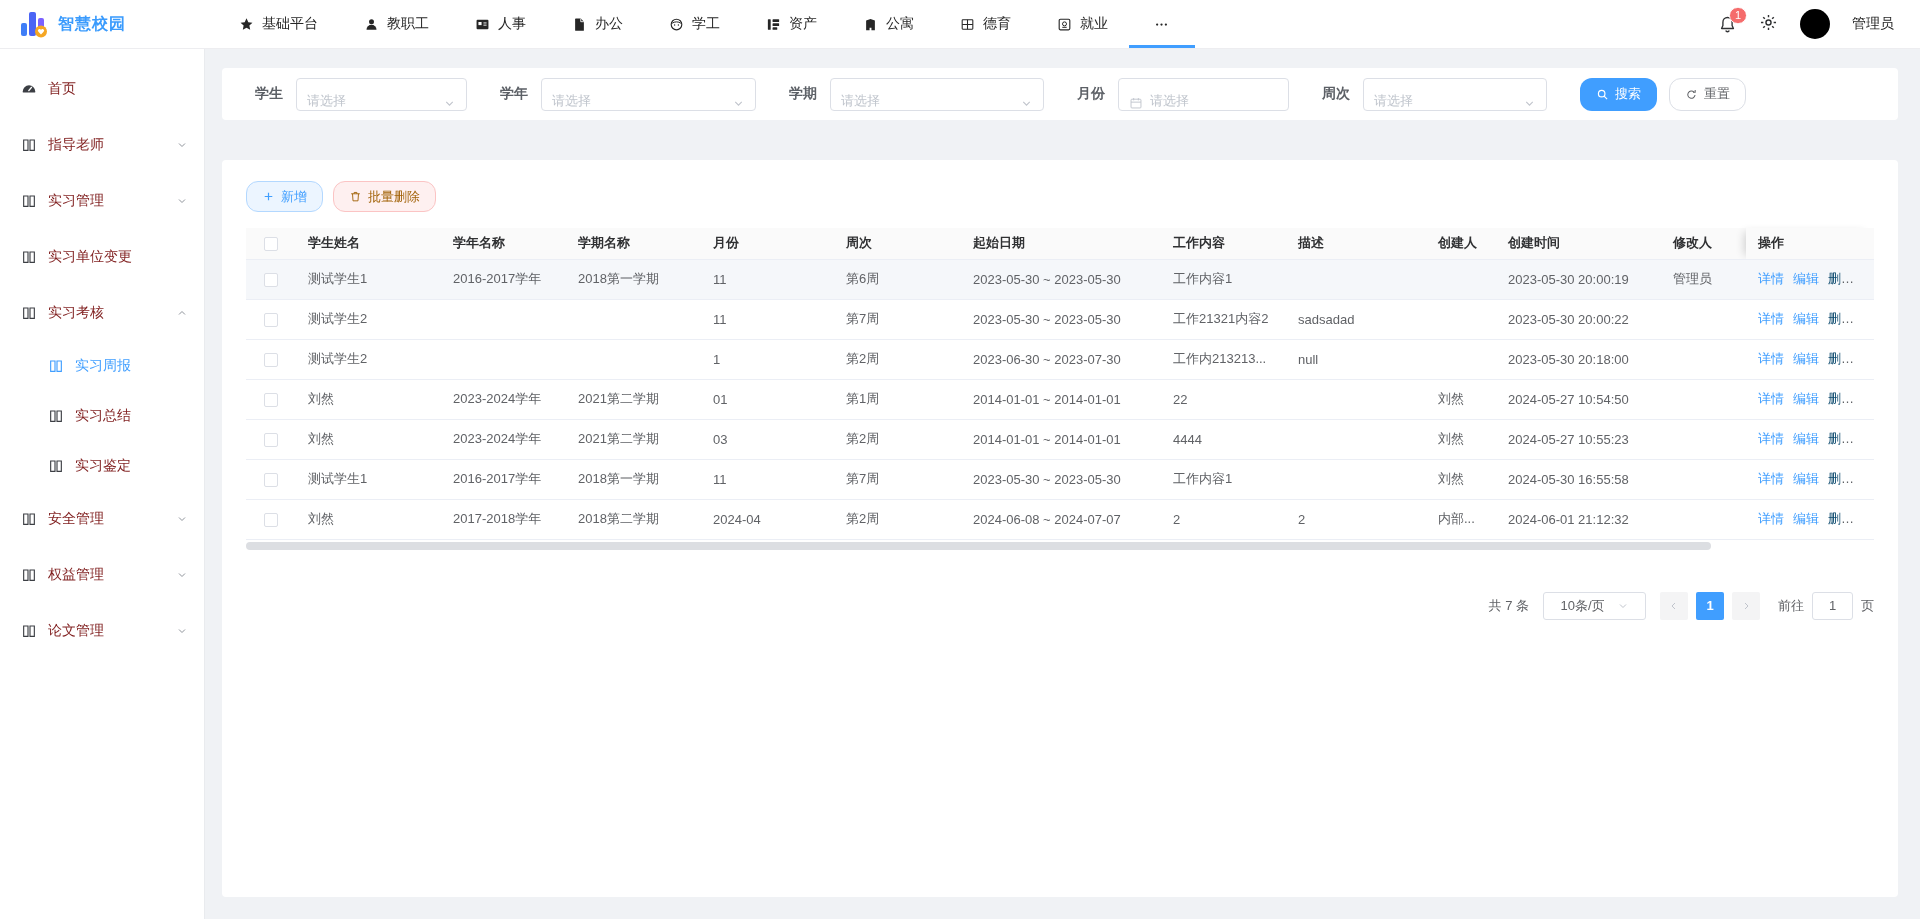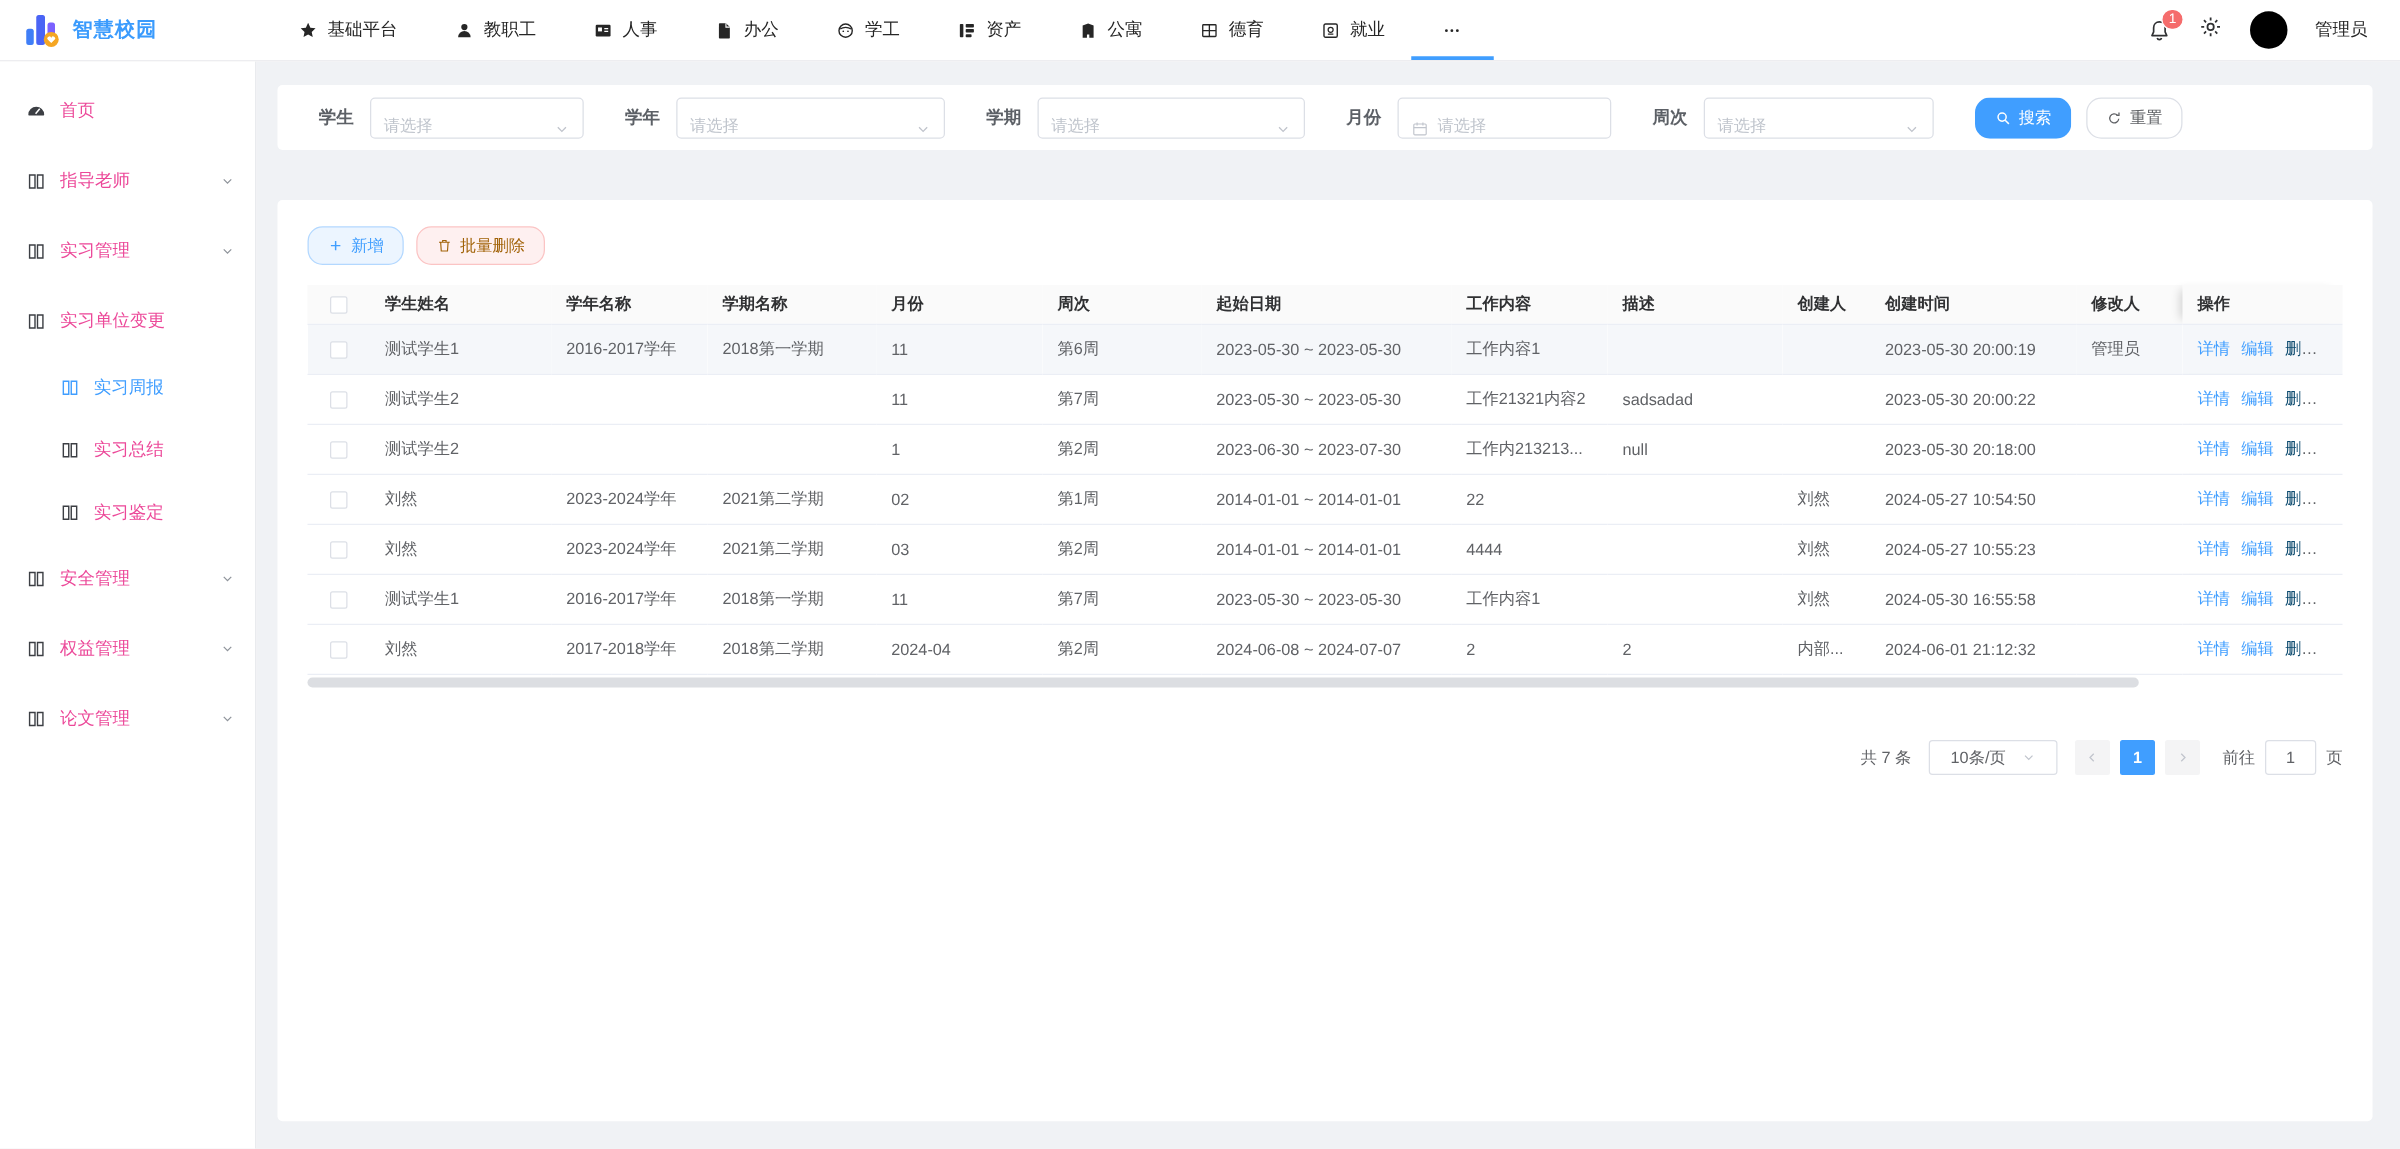--- a/index.html
+++ b/index.html
@@ -23,21 +23,21 @@
   .badge { position:absolute; top:-8px; left:11px; background:#f56c6c; color:#fff;
     font-size:11px; line-height:1; padding:2px 5px; border-radius:9px; border:1px solid #fff; }
   .gear .ic { width:19px; height:19px; color:#303133; }
   .avatar { width:30px; height:30px; border-radius:50%; background:#000; }
   .username { font-size:14px; color:#262626; }
 
   
   .app { display:flex; height:870px; }
   .sidebar { width:205px; background:#fff; border-right:1px solid #e9ebee; padding-top:12px; overflow:hidden; }
   .side-item { display:flex; align-items:center; height:56px; padding:0 16px 0 21px;
-    font-size:14px; color:#ec4899; cursor:pointer; }
+    font-size:14px; color:#7f1d1d; cursor:pointer; }
   .side-item .ic { width:16px; height:16px; margin-right:11px; color:#3c3f44; flex:0 0 auto; }
   .side-item .side-label { flex:1; white-space:nowrap; }
   .side-item .chev { width:12px; height:12px; color:#8f949b; }
   .side-item.sub { height:50px; padding-left:48px; }
   .side-item.active { color:#409eff; }
   .side-item.active .ic { color:#409eff; }
 
   .main { flex:1; padding:19px 22px 0 17px; }
 
   
@@ -331,20 +331,29 @@
   </div>
 
   <div class="side-item">
     <svg class="ic">
           <use href="#sym-book"></use>
         </svg>
     <span class="side-label">实习单位变更</span>
 
   </div>
 
+  <div class="side-item">
+    <svg class="ic">
+          <use href="#sym-book"></use>
+        </svg>
+    <span class="side-label">实习考核</span>
+    <svg class="chev">
+          <use href="#sym-chevron-up"></use>
+        </svg>
+  </div>
 
   <div class="side-item sub active">
     <svg class="ic">
           <use href="#sym-book"></use>
         </svg>
     <span class="side-label">实习周报</span>
 
   </div>
 
   <div class="side-item sub">
@@ -560,21 +569,21 @@
               <td></td>
               <td>2023-05-30 20:18:00</td>
               <td></td>
               <td class="fixed-col"><a class="action-link link-blue">详情</a><a class="action-link link-blue">编辑</a><a class="action-link link-red">删除</a></td>
             </tr>
             <tr>
               <td class="c-check"><span class="checkbox"></span></td>
               <td>刘然</td>
               <td>2023-2024学年</td>
               <td>2021第二学期</td>
-              <td>02</td>
+              <td>01</td>
               <td>第1周</td>
               <td>2014-01-01 ~ 2014-01-01</td>
               <td>22</td>
               <td></td>
               <td>刘然</td>
               <td>2024-05-27 10:54:50</td>
               <td></td>
               <td class="fixed-col"><a class="action-link link-blue">详情</a><a class="action-link link-blue">编辑</a><a class="action-link link-red">删除</a></td>
             </tr>
             <tr>

